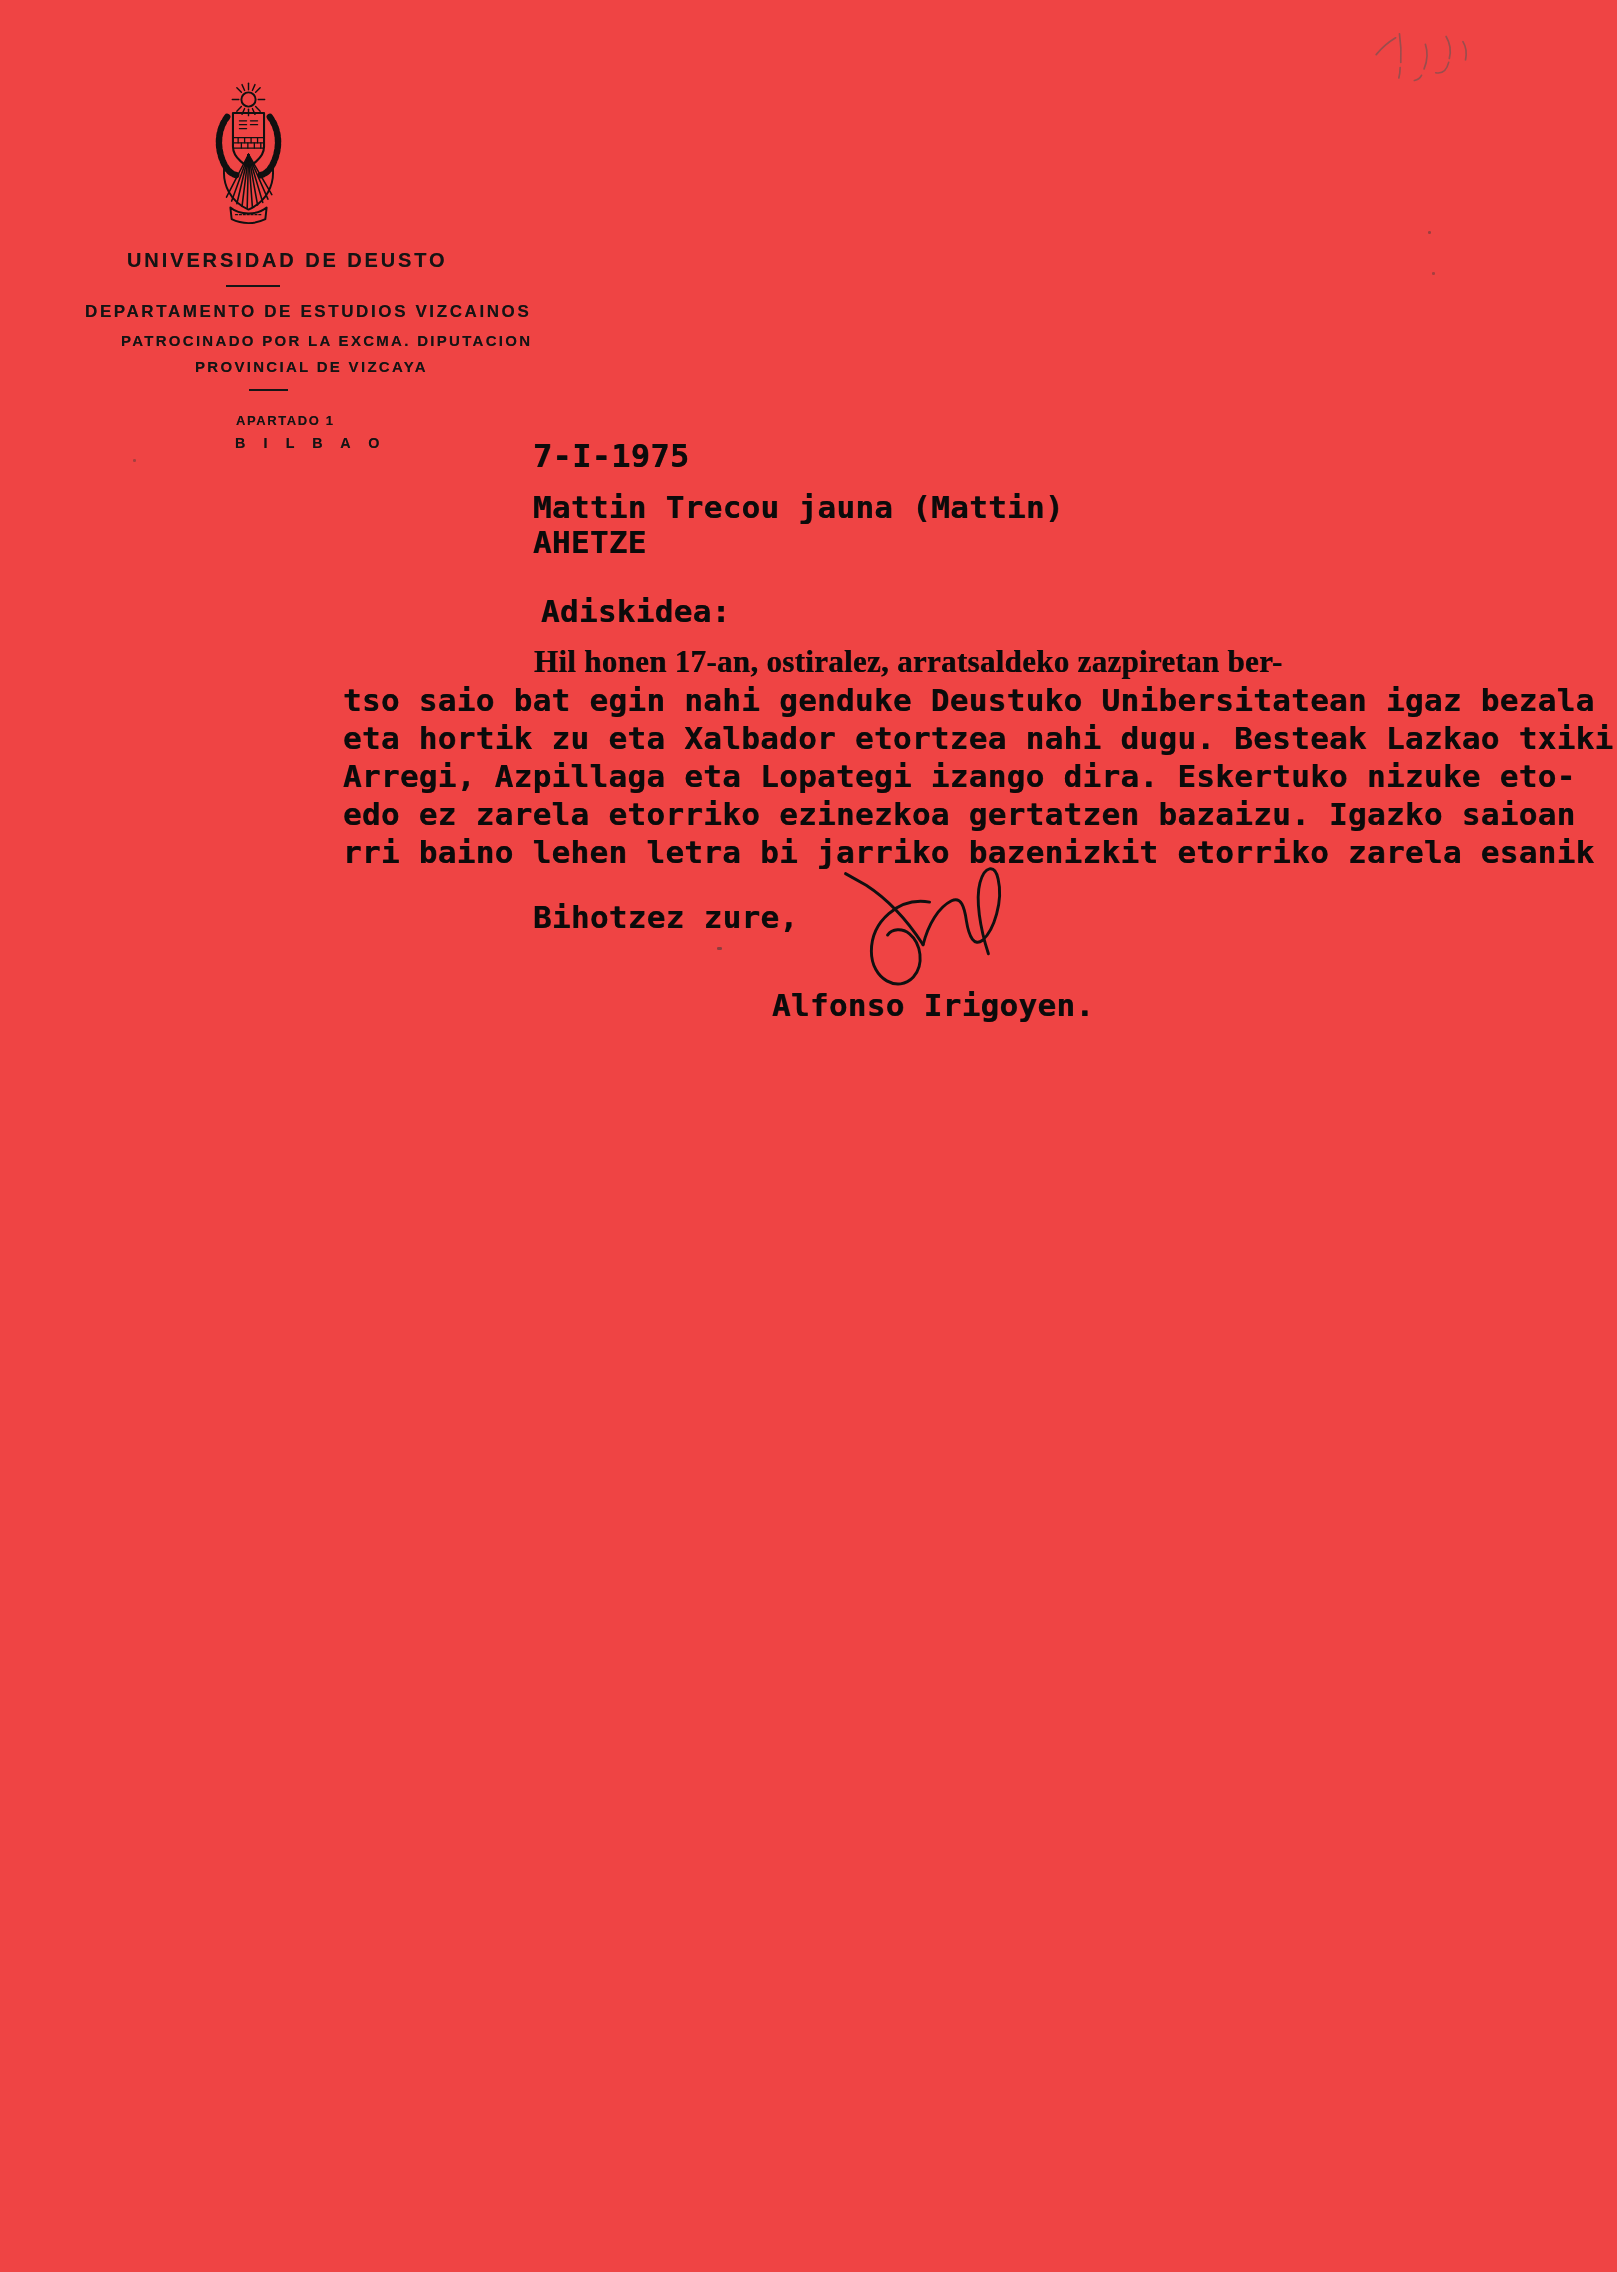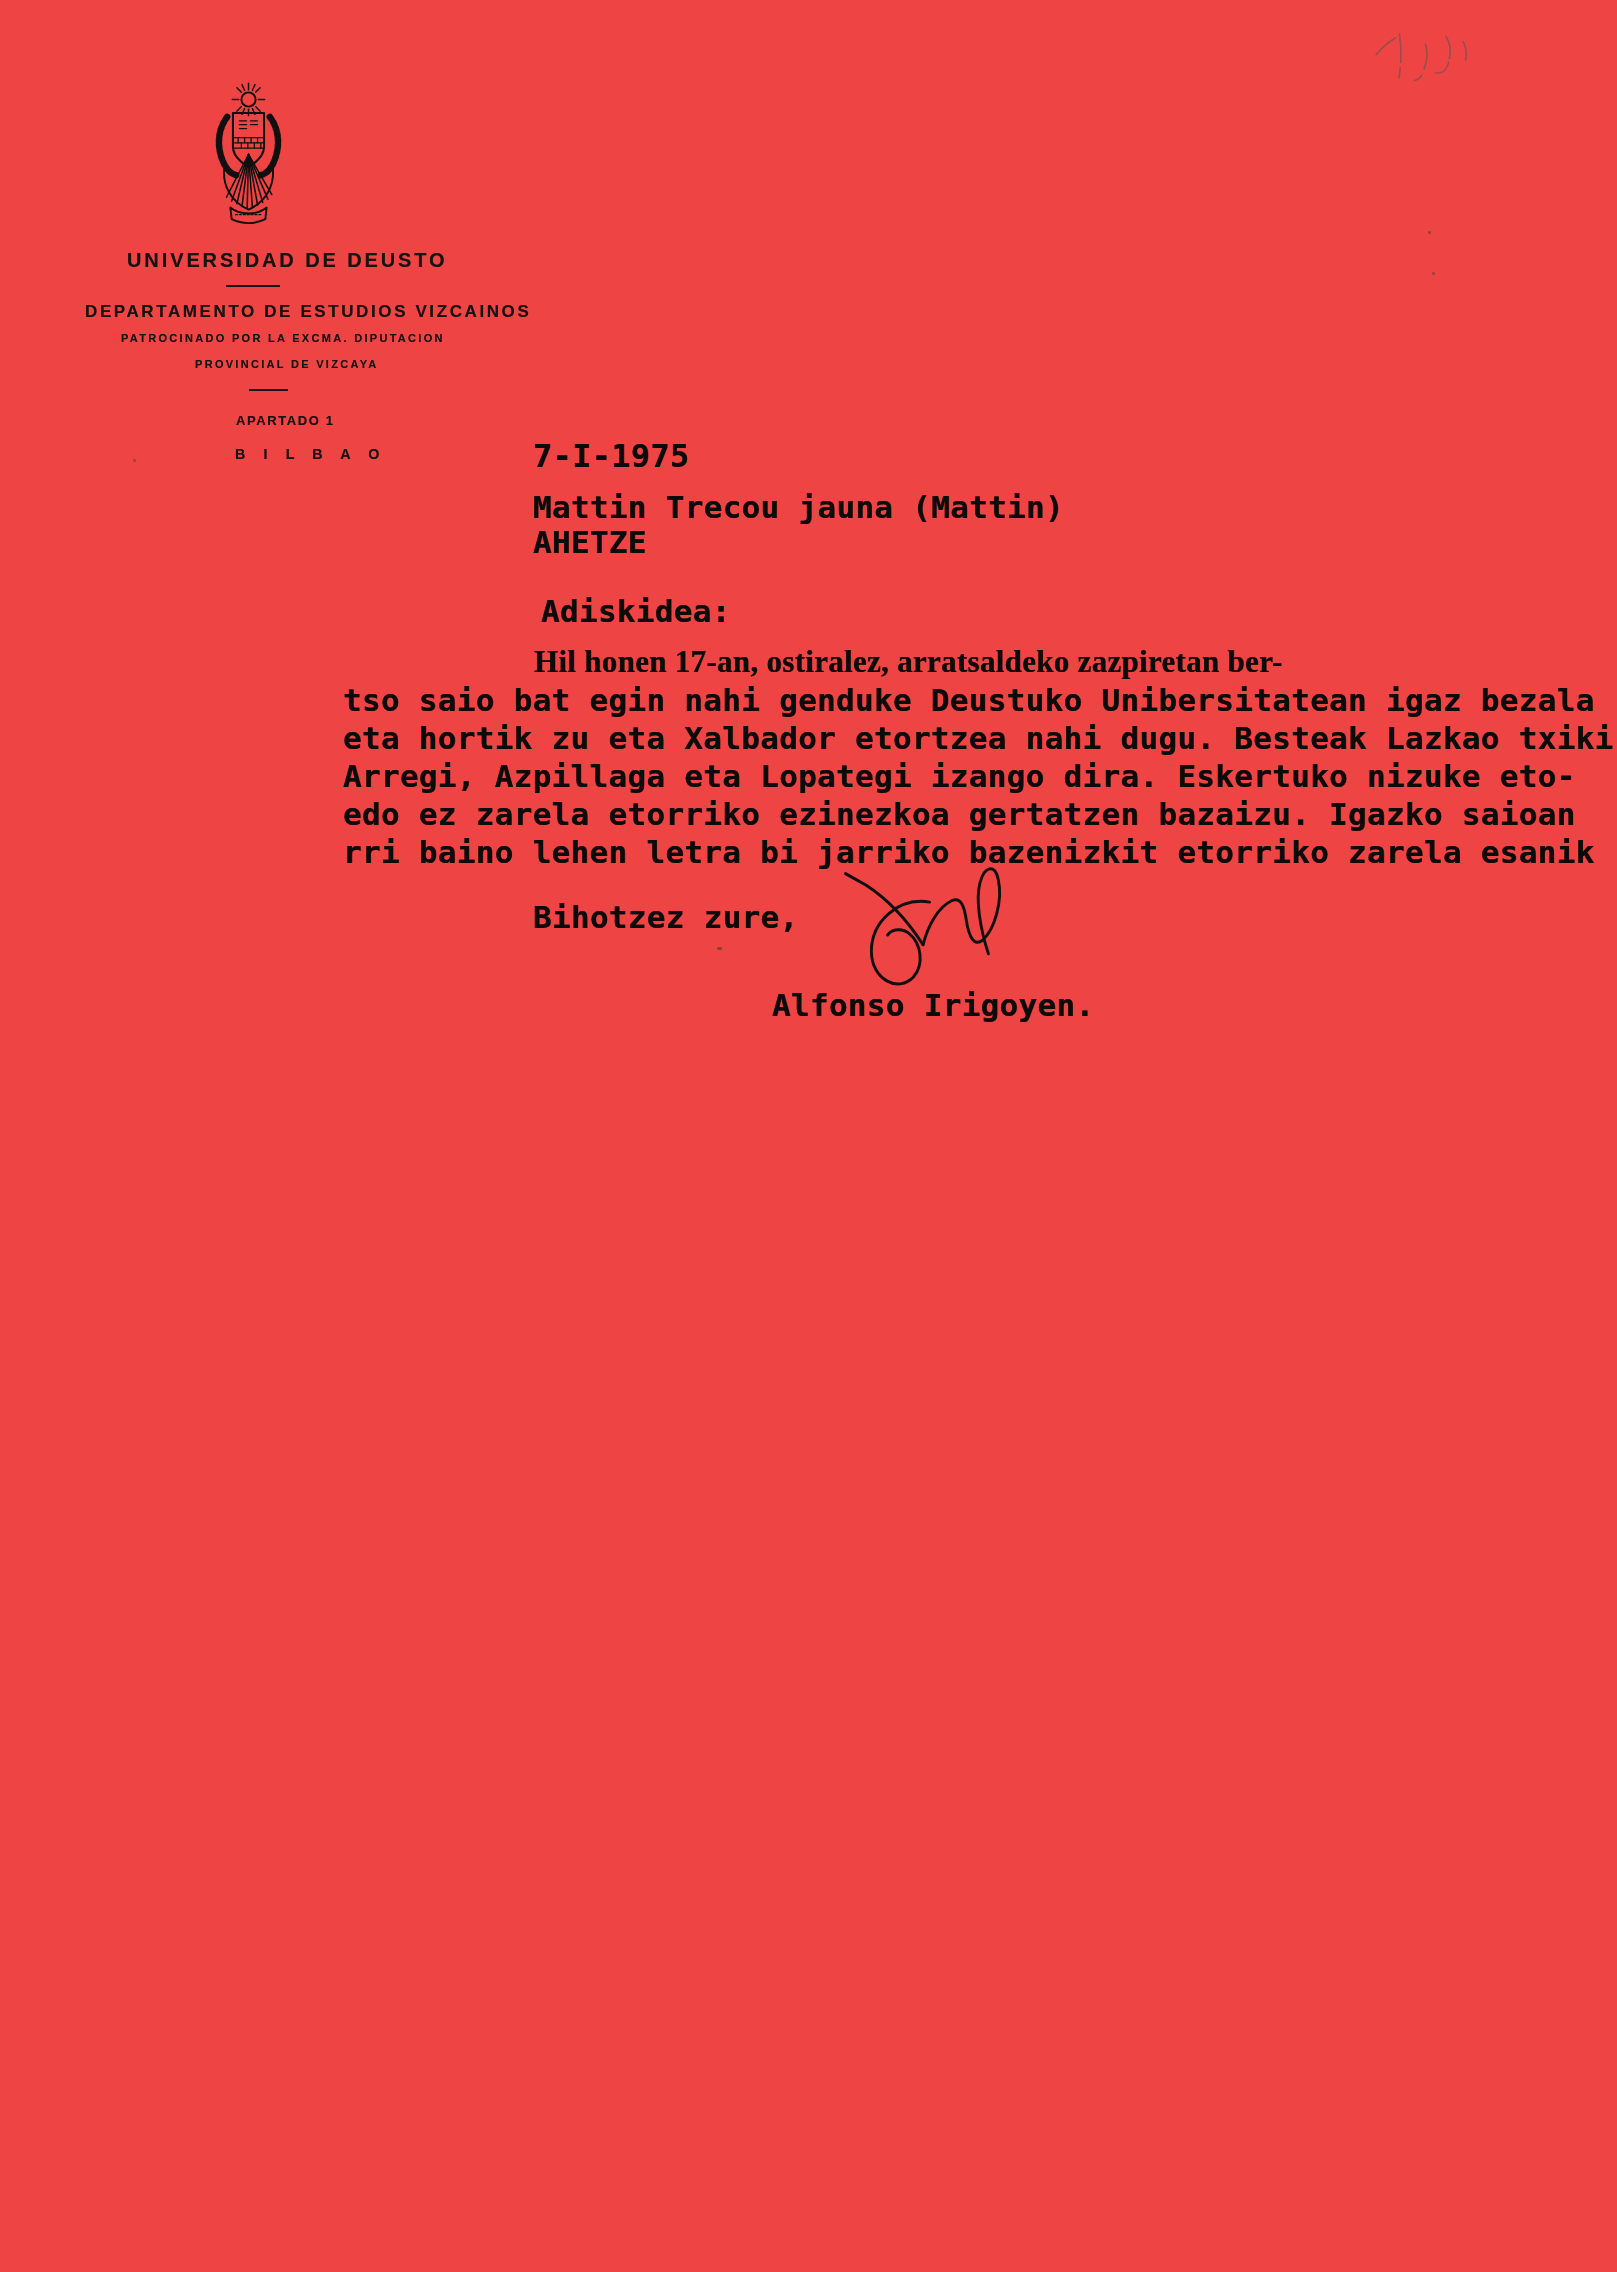--- a/index.html
+++ b/index.html
@@ -16,23 +16,23 @@
 
   
   .lh{
     font-family:"Liberation Sans", sans-serif;
     font-weight:700;
     color:#141414;
     text-shadow:0 0 0.6px rgba(0,0,0,.45);
   }
   .lh-univ{font-size:20px;letter-spacing:2.9px;}
   .lh-dept{font-size:17px;letter-spacing:2.6px;}
-  .lh-spon{font-size:11px;letter-spacing:2.3px;}
+  .lh-spon{font-size:15px;letter-spacing:2.3px;}
   .lh-apartado{font-size:13px;letter-spacing:1.6px;}
-  .lh-bilbao{font-size:14.3px;letter-spacing:7.1px;margin-top:11px;}
+  .lh-bilbao{font-size:14.3px;letter-spacing:7.1px;}
   .rule{position:absolute;background:#161616;height:1.9px;}
 
   
   .tw{
     font-family:"DejaVu Sans Mono", monospace;
     font-weight:700;
     font-size:31px;
     color:#0b0b0b;
     letter-spacing:0.3px;
     text-shadow:0.4px 0.4px 0 rgba(0,0,0,.5), -0.2px 0 0 rgba(0,0,0,.35);

